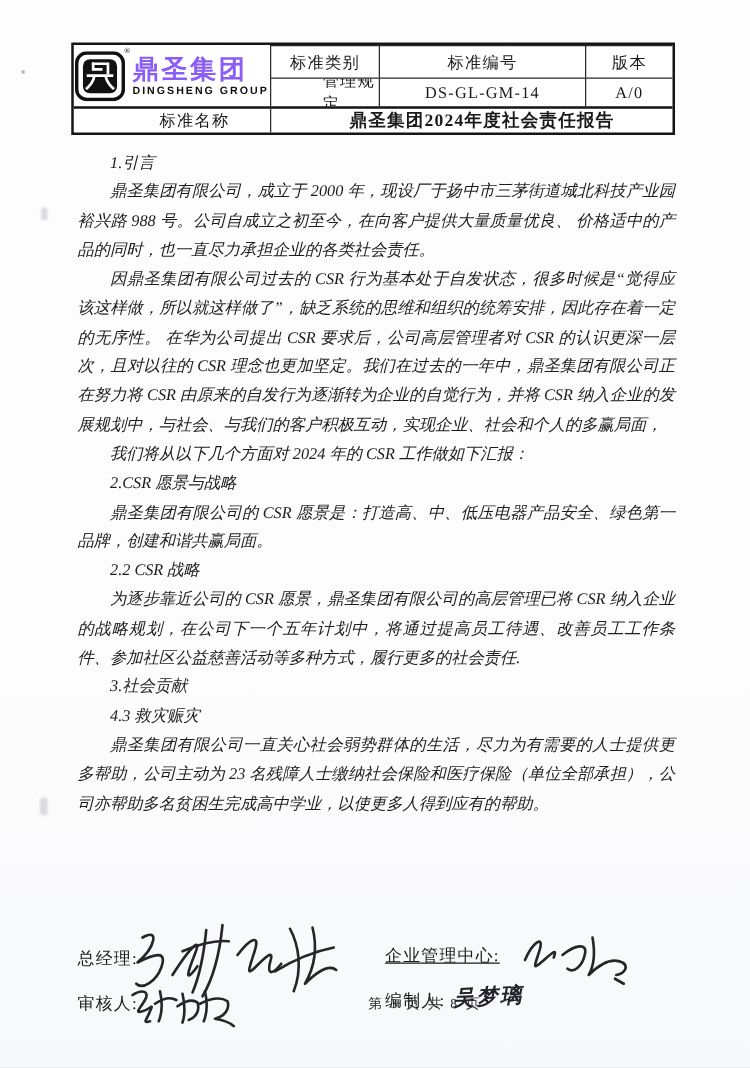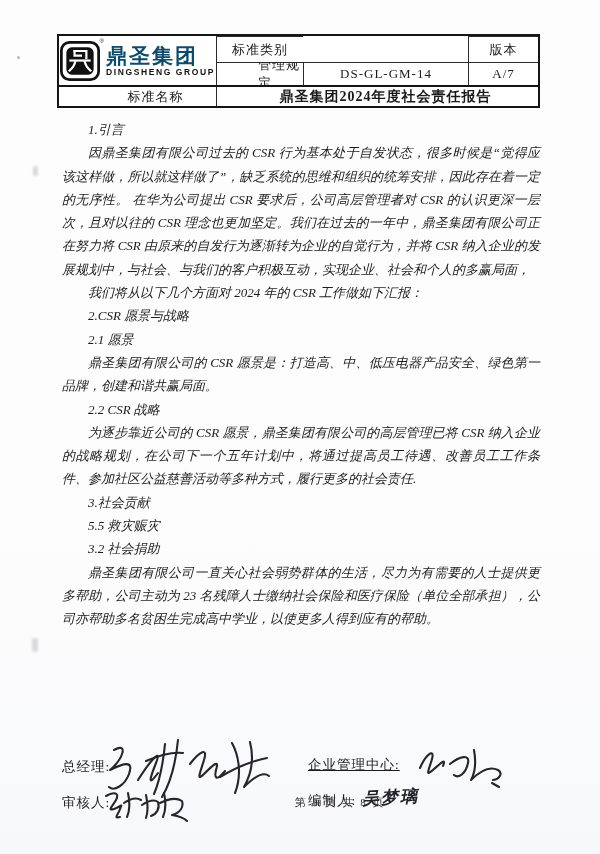--- a/index.html
+++ b/index.html
@@ -45,21 +45,21 @@
   }
   .logo-badge{position:relative;width:40px;height:40px;flex:0 0 auto;}
   .logo-reg{
     position:absolute;top:-3px;right:-5px;
     font-size:6px;color:#222;
     font-family:"Liberation Sans",sans-serif;
   }
   .logo-txt{display:flex;flex-direction:column;line-height:1;}
   .logo-cn{
     font-family:"Liberation Sans","DejaVu Sans",sans-serif;
-    font-weight:900;font-size:21px;letter-spacing:2px;color:#0c4a6e;
+    font-weight:900;font-size:21px;letter-spacing:2px;color:#8b5cf6;
   }
   .logo-en{
     font-family:"Liberation Sans","DejaVu Sans",sans-serif;
     font-weight:700;font-size:8.5px;letter-spacing:1.6px;color:#111;
     margin-top:2px;
     text-align:center;
   }
   .hdr-title{
     grid-column:2 / span 3;grid-row:3;
     font-weight:bold;font-size:14px;letter-spacing:1px;padding-left:16px;
@@ -118,42 +118,42 @@
         </svg>
         <span class="logo-reg">®</span>
       </span>
       <span class="logo-txt">
         <span class="logo-cn">鼎圣集团</span>
         <span class="logo-en">DINGSHENG GROUP</span>
       </span>
     </div>
 
     <div class="cell" style="grid-column:2;grid-row:1;">标准类别</div>
+    <div class="cell" style="grid-column:3;grid-row:1;">标准编号</div>
     <div class="cell" style="grid-column:4;grid-row:1;">版本</div>
 
     <div class="cell" style="grid-column:2;grid-row:2;padding-left:41px;">管理规定</div>
     <div class="cell" style="grid-column:3;grid-row:2;">DS-GL-GM-14</div>
-    <div class="cell" style="grid-column:4;grid-row:2;">A/7</div>
+    <div class="cell" style="grid-column:4;grid-row:2;">A/0</div>
 
     <div class="cell thick-t name-label no-l">标准名称</div>
     <div class="cell thick-t hdr-title">鼎圣集团2024年度社会责任报告</div>
   </div>
 
   <div class="doc-body">
     <p>1.引言</p>
+    <p>鼎圣集团有限公司，成立于 2000 年，现设厂于扬中市三茅街道城北科技产业园裕兴路 988 号。公司自成立之初至今，在向客户提供大量质量优良、 价格适中的产品的同时，也一直尽力承担企业的各类社会责任。</p>
     <p>因鼎圣集团有限公司过去的 CSR 行为基本处于自发状态，很多时候是“觉得应该这样做，所以就这样做了”，缺乏系统的思维和组织的统筹安排，因此存在着一定的无序性。 在华为公司提出 CSR 要求后，公司高层管理者对 CSR 的认识更深一层次，且对以往的 CSR 理念也更加坚定。我们在过去的一年中，鼎圣集团有限公司正在努力将 CSR 由原来的自发行为逐渐转为企业的自觉行为，并将 CSR 纳入企业的发展规划中，与社会、与我们的客户积极互动，实现企业、社会和个人的多赢局面，</p>
     <p>我们将从以下几个方面对 2024 年的 CSR 工作做如下汇报：</p>
     <p>2.CSR 愿景与战略</p>
-    <p>2.1 愿景</p>
     <p>鼎圣集团有限公司的 CSR 愿景是：打造高、中、低压电器产品安全、绿色第一品牌，创建和谐共赢局面。</p>
     <p>2.2 CSR 战略</p>
     <p>为逐步靠近公司的 CSR 愿景，鼎圣集团有限公司的高层管理已将 CSR 纳入企业的战略规划，在公司下一个五年计划中，将通过提高员工待遇、改善员工工作条件、参加社区公益慈善活动等多种方式，履行更多的社会责任.</p>
     <p>3.社会贡献</p>
-    <p>5.5 救灾赈灾</p>
-    <p>3.2 社会捐助</p>
+    <p>4.3 救灾赈灾</p>
     <p>鼎圣集团有限公司一直关心社会弱势群体的生活，尽力为有需要的人士提供更多帮助，公司主动为 23 名残障人士缴纳社会保险和医疗保险（单位全部承担），公司亦帮助多名贫困生完成高中学业，以使更多人得到应有的帮助。</p>
   </div>
 
   <div class="sig-area">
 
     <span class="sig-label" style="left:62px;top:30px;">总经理:</span>
     <svg class="sig-svg" style="left:102px;top:2px;" width="172" height="70" viewBox="0 0 172 70">
       <path d="M12 20 C26 12 22 28 8 40 C22 33 32 30 27 44 C23 55 12 62 7 57"></path>
       <path d="M36 50 C50 28 60 18 54 33 C48 48 45 58 56 43"></path>
       <path d="M63 14 C61 34 58 50 52 64"></path>

